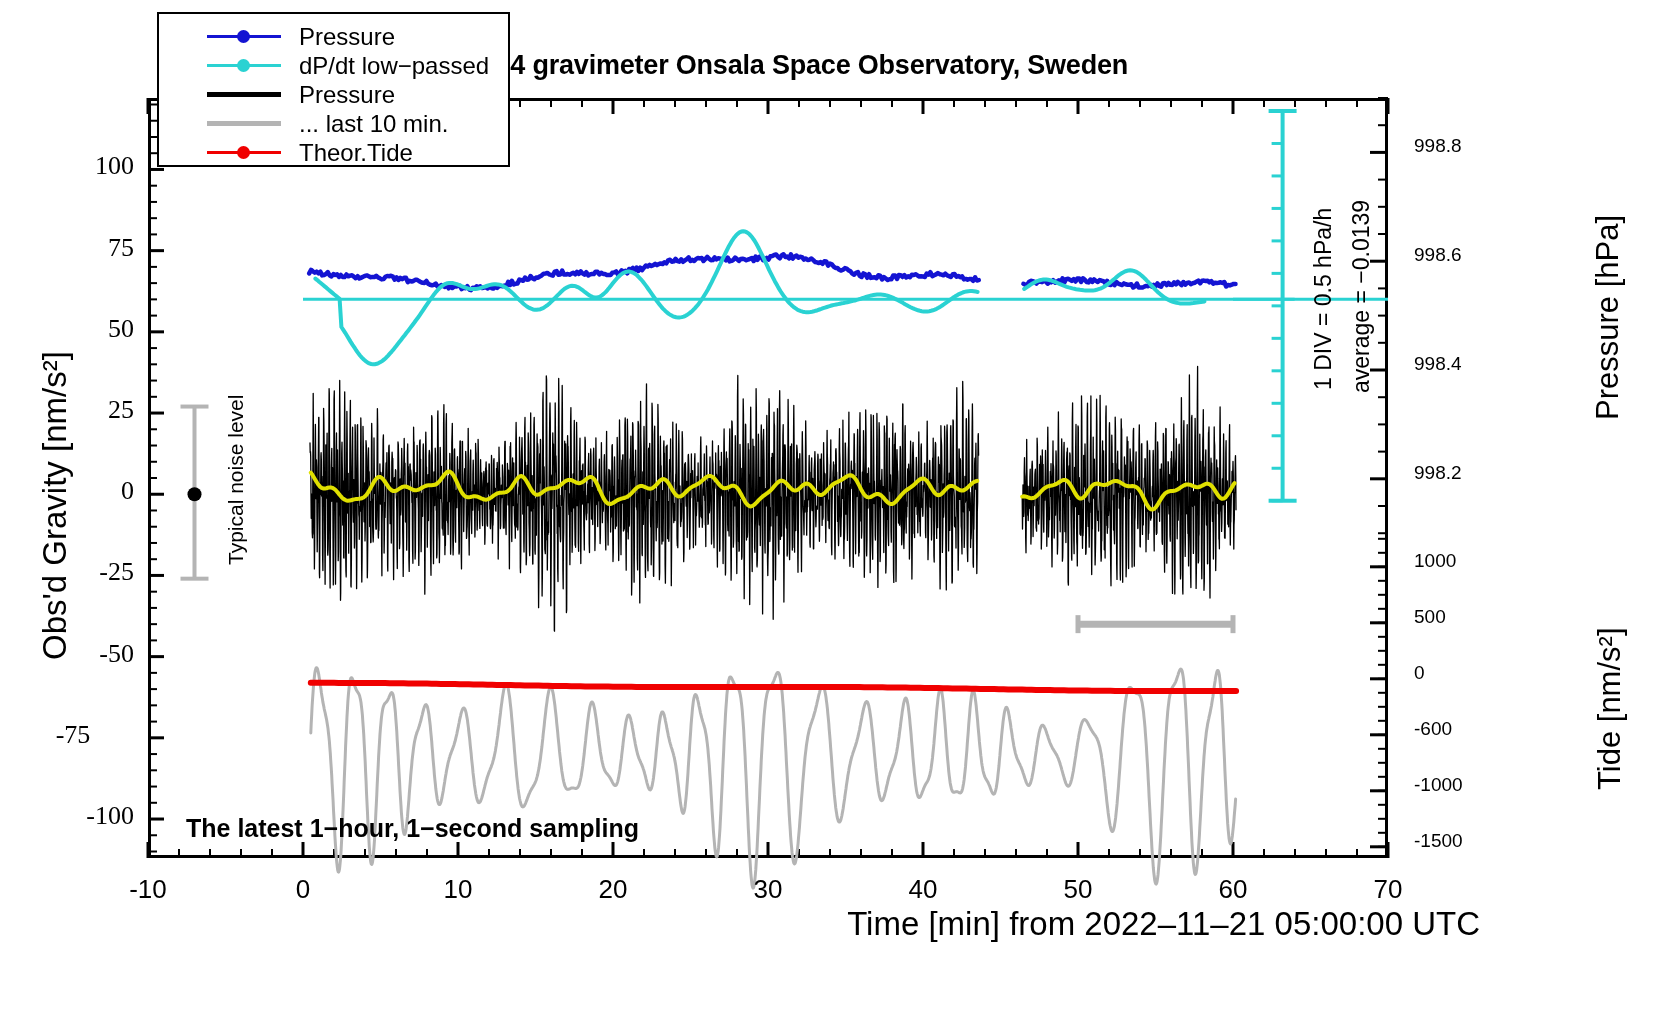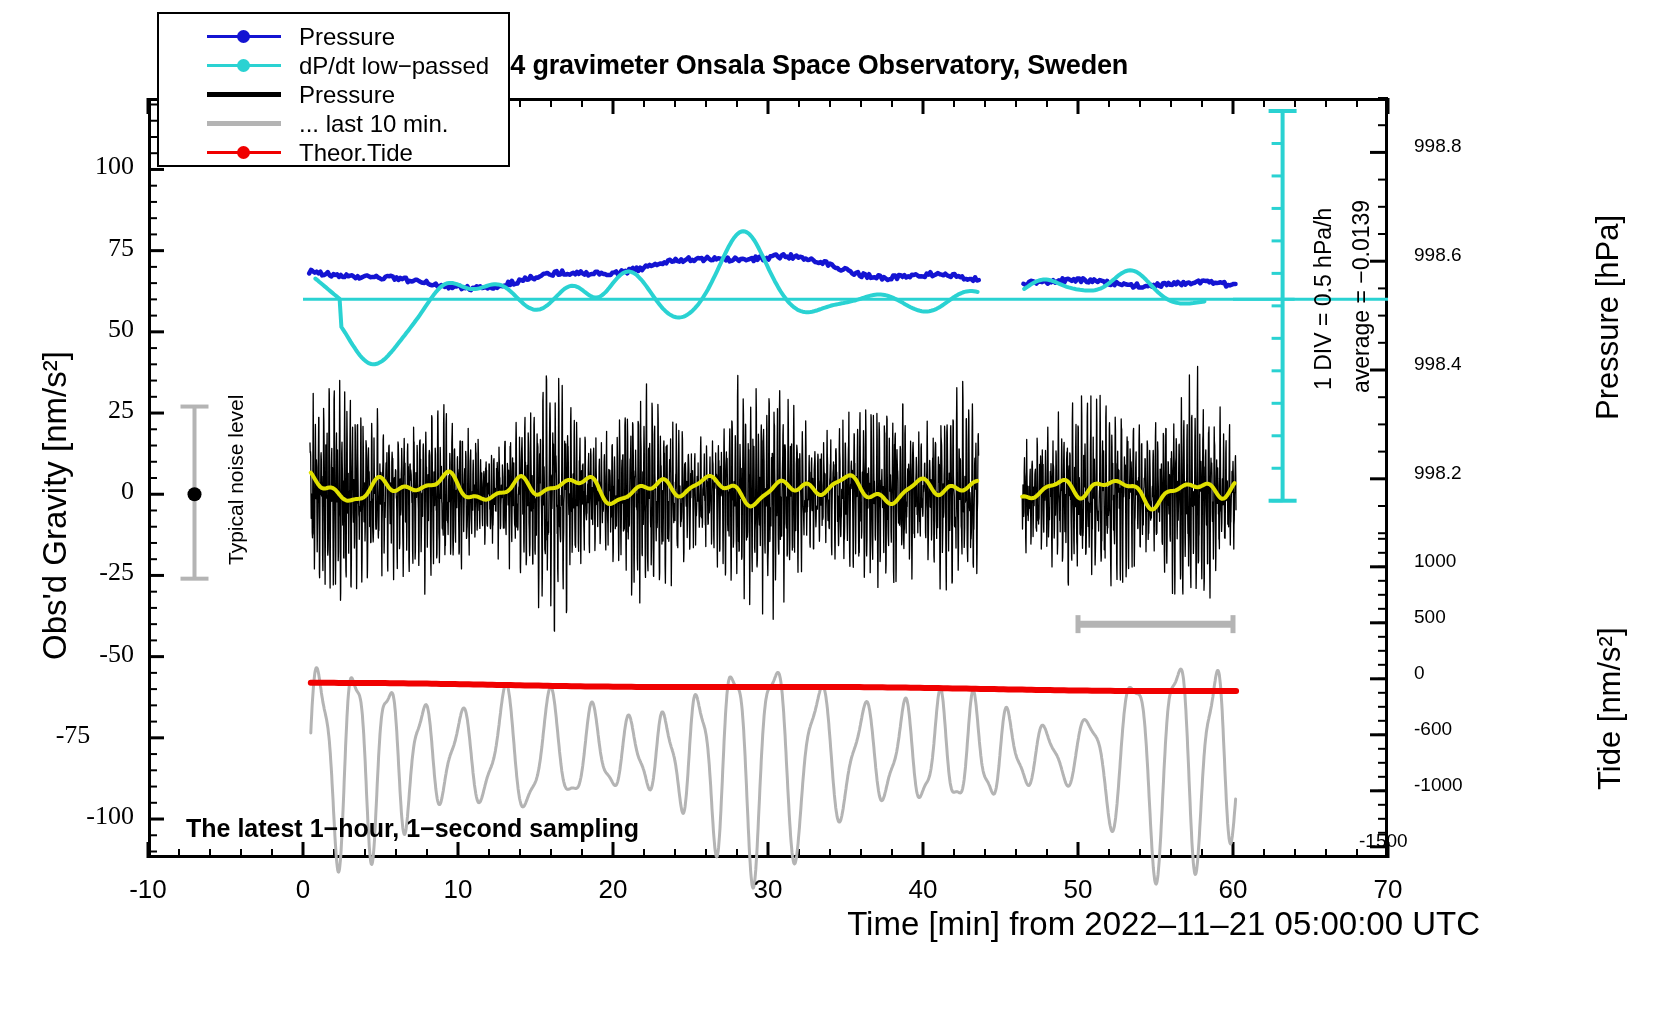--- a/index.html
+++ b/index.html
@@ -353,21 +353,21 @@
       <div class="tick-left" style="left: 12px; top: 801.026px; width: 122px;">-100</div>
       <div class="tick-right" style="left: 1414px; top: 135.402px; width: 130px;">998.8</div>
       <div class="tick-right" style="left: 1414px; top: 244.205px; width: 130px;">998.6</div>
       <div class="tick-right" style="left: 1414px; top: 353.009px; width: 130px;">998.4</div>
       <div class="tick-right" style="left: 1414px; top: 461.812px; width: 130px;">998.2</div>
       <div class="tick-right" style="left: 1414px; top: 549.812px; width: 150px;">1000</div>
       <div class="tick-right" style="left: 1414px; top: 605.81px; width: 150px;">500</div>
       <div class="tick-right" style="left: 1414px; top: 661.808px; width: 150px;">0</div>
       <div class="tick-right" style="left: 1414px; top: 717.805px; width: 150px;">-600</div>
       <div class="tick-right" style="left: 1414px; top: 773.803px; width: 150px;">-1000</div>
-      <div class="tick-right" style="left: 1359px; top: 829.8px; width: 150px;">-1500</div>
+      <div class="tick-right" style="left: 1414px; top: 829.8px; width: 150px;">-1500</div>
     </div>
 
   <div class="note-bold" id="note-sampling" style="left:186px;top:814px;">The latest 1−hour, 1−second sampling</div>
   <div class="rot-note-sm" id="note-noise" style="left:224px;top:565px;">Typical noise level</div>
   <div class="rot-note" id="note-div" style="left:1310px;top:390px;">1 DIV = 0.5 hPa/h</div>
   <div class="rot-note" id="note-avg" style="left:1348px;top:393px;">average = −0.0139</div>
 
 </div>
 
 </body></html>

